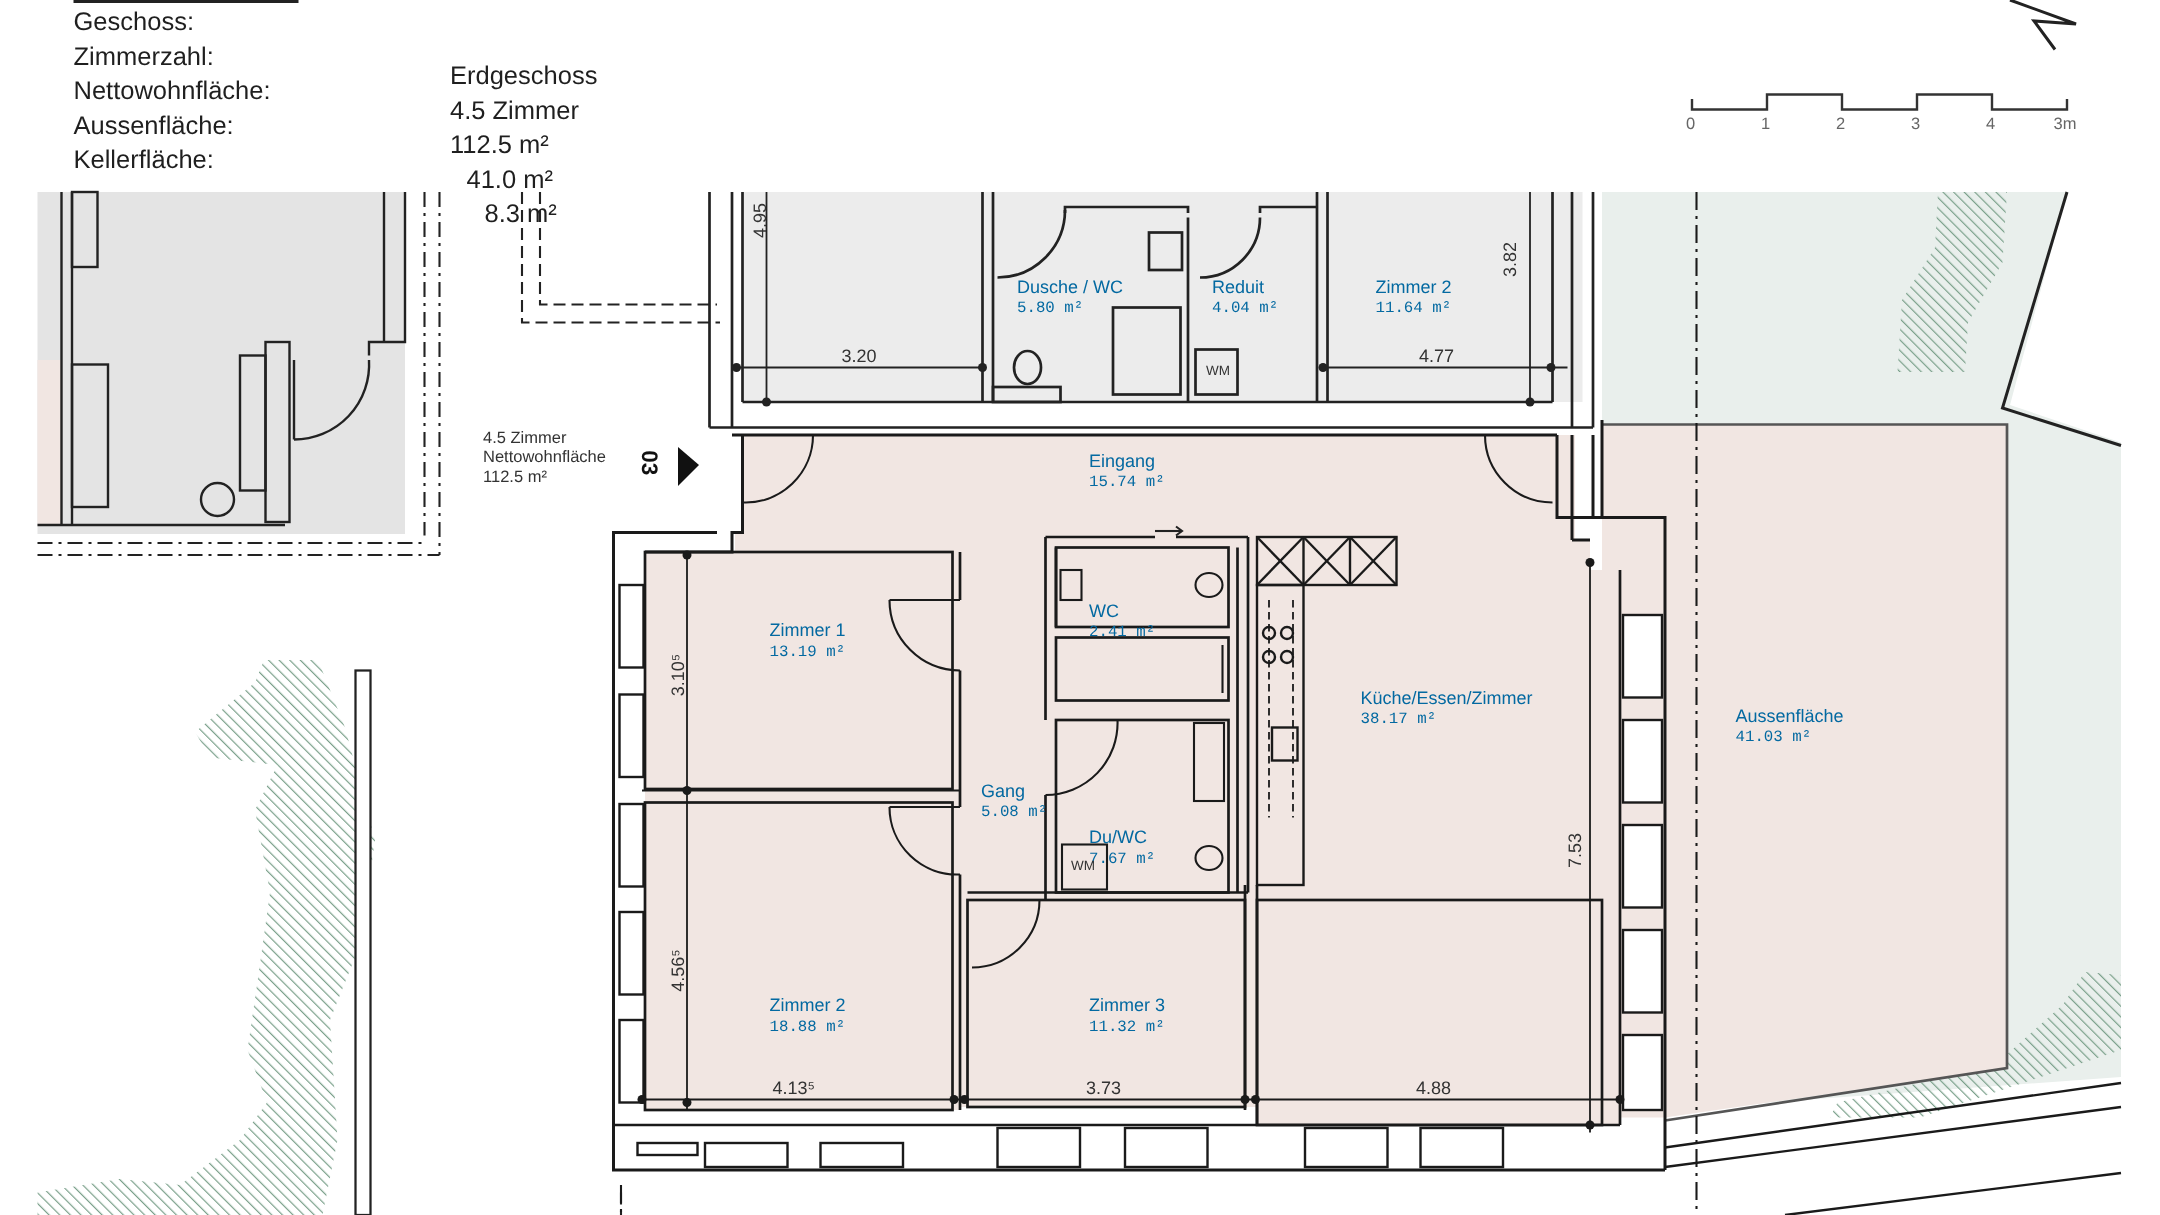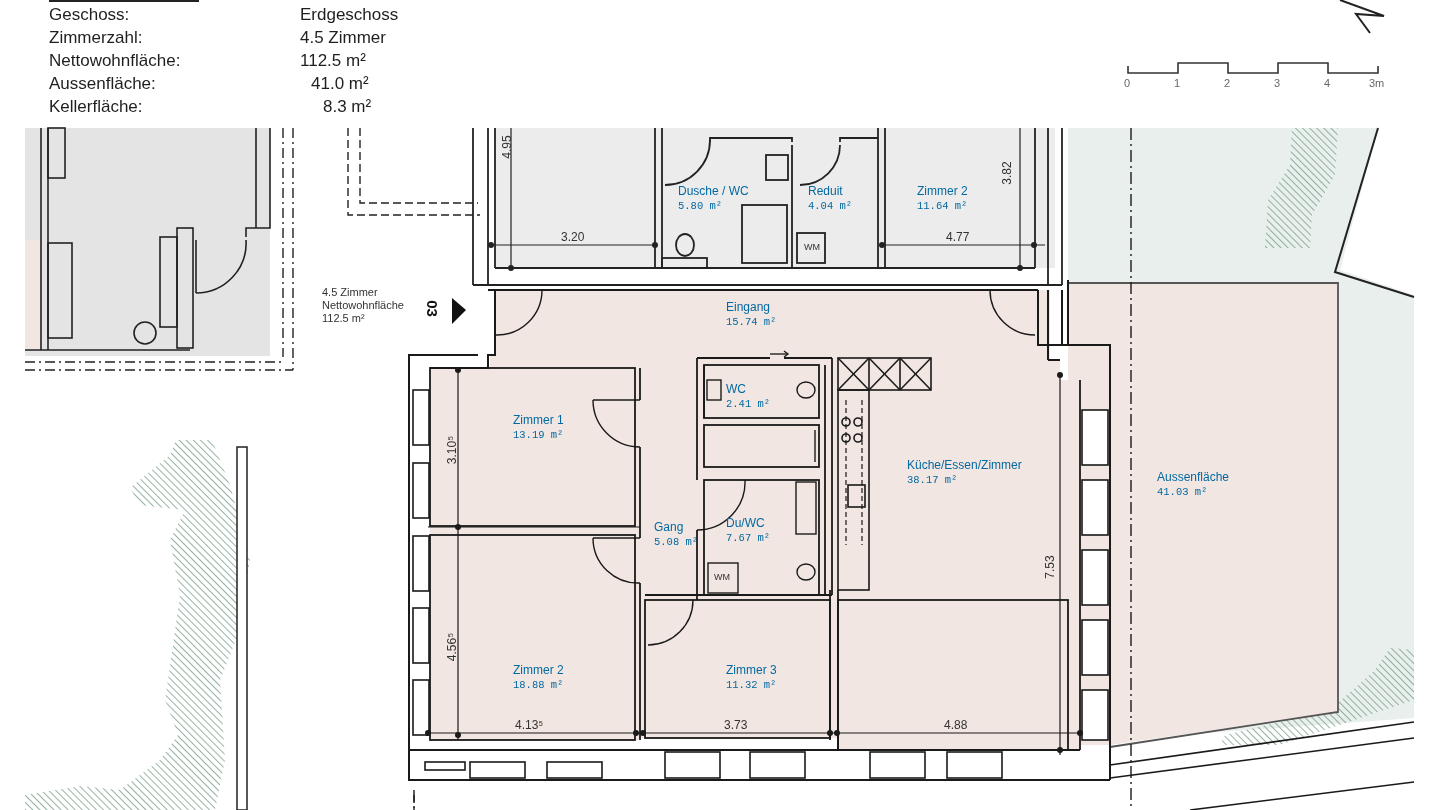--- a/index.html
+++ b/index.html
@@ -1,21 +1,21 @@
 <!DOCTYPE html>
 <html><head>
 <meta charset="utf-8">
 <style>
   html, body { margin:0; padding:0; background:#ffffff; }
   body { width:1440px; height:810px; position:relative; overflow:hidden;
          font-family:"Liberation Sans", sans-serif; color:#222; }
   .info { position:absolute; left:49px; top:3px; font-size:17px; line-height:23px; color:#1f1f1f; }
   .info .row { position:relative; height:23px; }
   .info .lbl { position:absolute; left:0; white-space:nowrap; }
-  .info .val { position:absolute; white-space:nowrap; }
+  .info .val { position:absolute; white-space:nowrap;margin-top:36px; }
   .info-underline { position:absolute; left:49px; top:0; width:150px; height:2px; background:#222; }
   .plan { position:absolute; left:0; top:0; }
   .rl { position:absolute; font-size:12px; line-height:15px; color:#0369a1; white-space:nowrap; }
   .rl .area { font-size:10.5px;font-family:Liberation Mono, monospace; }
   .dim { position:absolute; font-size:12px; color:#333; white-space:nowrap; }
   .dim.v { transform:rotate(-90deg); transform-origin:center; }
   .unitlbl { position:absolute; left:322px; top:286px; font-size:11px; line-height:13px; color:#333; }
   .unitnum { position:absolute; left:424px; top:300px; font-size:15px; font-weight:bold; transform:rotate(90deg); color:#111; }
   .scale-lbl { position:absolute; font-size:11px; color:#666; }
 </style>
@@ -313,29 +313,29 @@
   <div class="area">11.64 m²</div>
 </div>
 <div class="rl" style="left:726px;top:300px">
   <div>Eingang</div>
   <div class="area">15.74 m²</div>
 </div>
 <div class="rl" style="left:513px;top:413px">
   <div>Zimmer 1</div>
   <div class="area">13.19 m²</div>
 </div>
-<div class="rl" style="left:726px;top:382px">
+<div class="rl" style="left:726px;top:400px">
   <div>WC</div>
   <div class="area">2.41 m²</div>
 </div>
 <div class="rl" style="left:654px;top:520px">
   <div>Gang</div>
   <div class="area">5.08 m²</div>
 </div>
-<div class="rl" style="left:726px;top:516px">
+<div class="rl" style="left:726px;top:551px">
   <div>Du/WC</div>
   <div class="area">7.67 m²</div>
 </div>
 <div class="rl" style="left:907px;top:458px">
   <div>Küche/Essen/Zimmer</div>
   <div class="area">38.17 m²</div>
 </div>
 <div class="rl" style="left:513px;top:663px">
   <div>Zimmer 2</div>
   <div class="area">18.88 m²</div>

